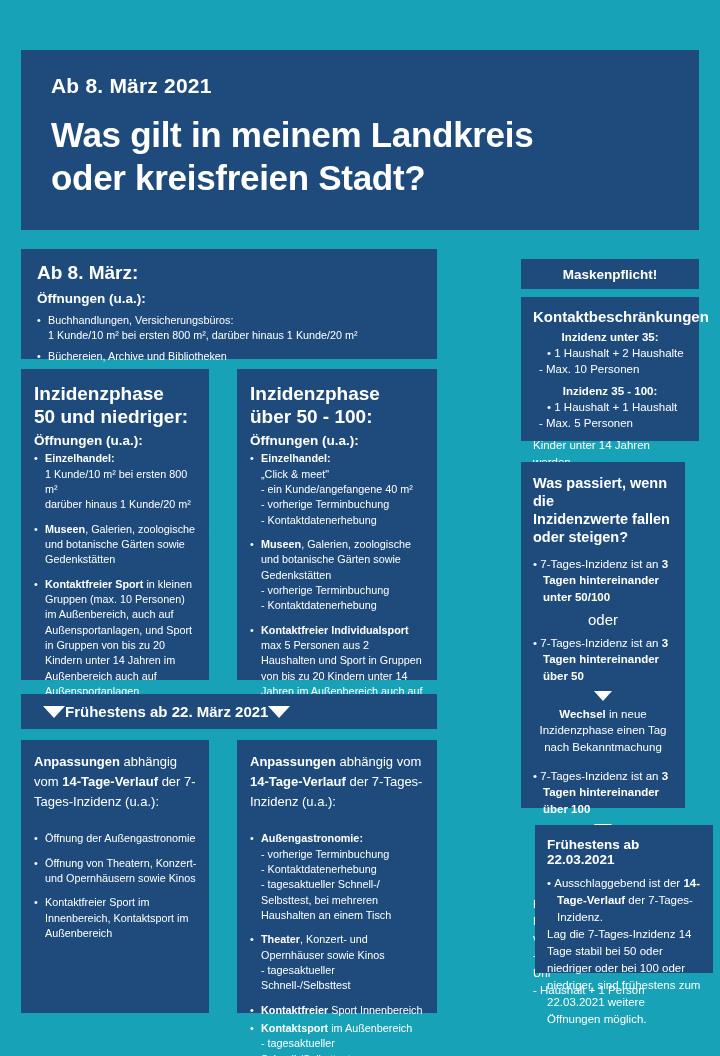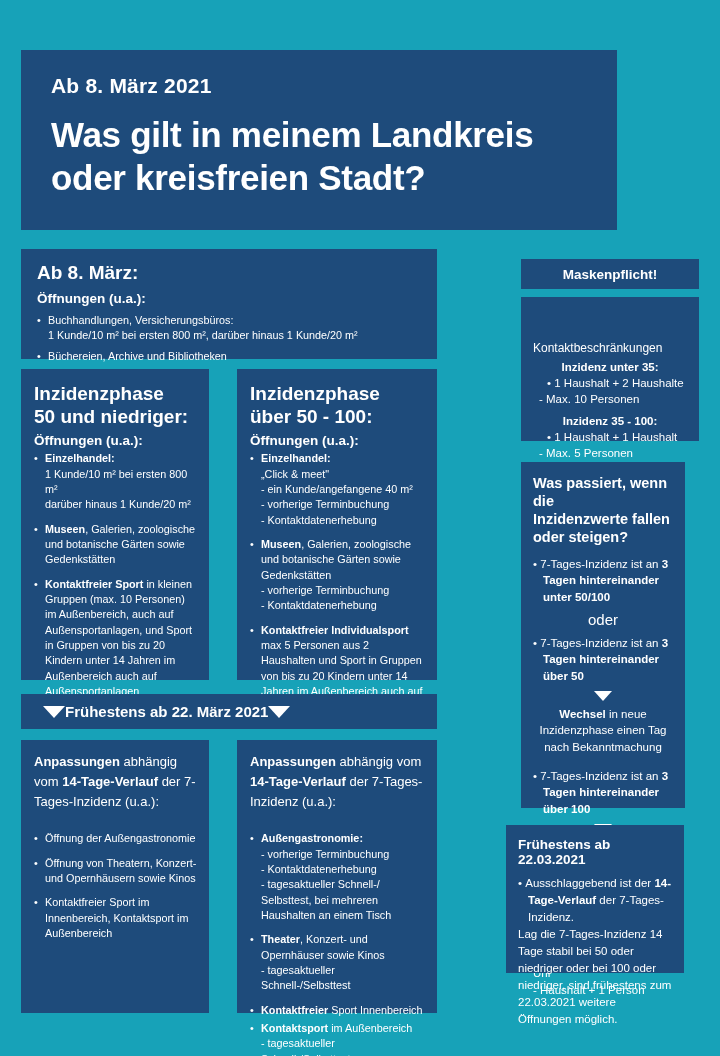--- a/index.html
+++ b/index.html
@@ -17,21 +17,21 @@
     background: #17a2b8;
   }
   .box {
     position: absolute;
     background: #1e4b7b;
     color: #ffffff;
   }
 
   
   #header {
-    left: 21px; top: 50px; width: 596px; height: 180px;
+    left: 21px; top: 50px; width: 678px; height: 180px;
     padding: 24px 30px 0 30px;
   }
   #header .kicker {
     font-size: 21px; font-weight: bold; letter-spacing: .2px;
     margin-bottom: 16px;
   }
   #header .title {
     font-size: 35px; font-weight: bold; line-height: 1.22;
     letter-spacing: -.3px;
   }
@@ -71,29 +71,29 @@
   .anp-head b { font-weight: bold; }
 
   
   #maske {
     left: 521px; top: 259px; width: 178px; height: 30px;
     display: flex; align-items: center; justify-content: center;
   }
   #maske .mtxt { font-size: 13.5px; font-weight: bold; }
 
   #kontakt { left: 521px; top: 297px; width: 178px; height: 144px; padding: 11px 12px 0 12px; }
-  #kontakt .kh { font-size: 12px; font-weight: normal; margin-bottom: 6px; margin-top: 33px; }
+  #kontakt .kh { font-size: 15px; font-weight: bold; margin-bottom: 6px; }
   .k-sub { font-size: 11.5px; font-weight: bold; margin-bottom: 2px; text-align: center; }
   .k-li  { font-size: 11.5px; line-height: 1.42; }
   .k-note { font-size: 11.5px; line-height: 1.42; margin-top: 6px; }
 
   #passiert { left: 521px; top: 462px; width: 164px; height: 346px; padding: 12px 12px 0 12px; }
   #passiert .ph { font-size: 14.5px; font-weight: bold; line-height: 1.25; margin-bottom: 9px; }
 
-  #frueh { left: 506px; top: 825px; width: 178px; height: 148px; padding: 12px 12px 0 12px; }
+  #frueh { left: 535px; top: 825px; width: 178px; height: 148px; padding: 12px 12px 0 12px; }
   #frueh .fh { font-size: 13.5px; font-weight: bold; margin-bottom: 8px; }
   #frueh .fbody { font-size: 11.5px; line-height: 1.48; }
 
   
   ul.bl { list-style: none; }
   ul.bl > li {
     position: relative;
     padding-left: 11px;
     margin-bottom: 9px;
     line-height: 1.42;

